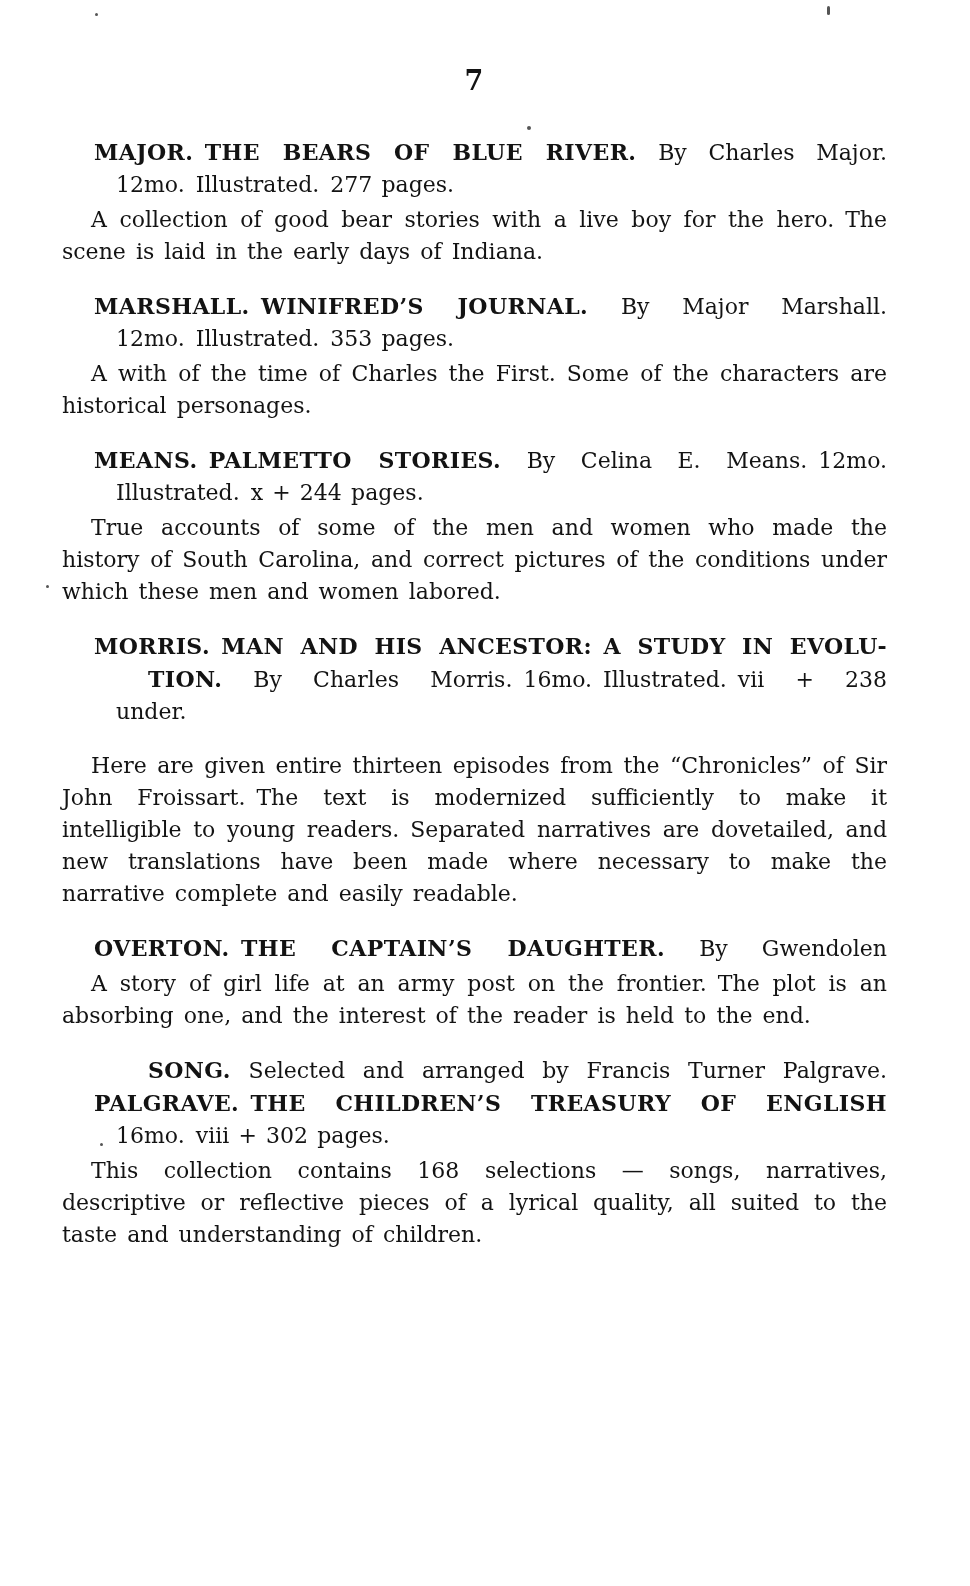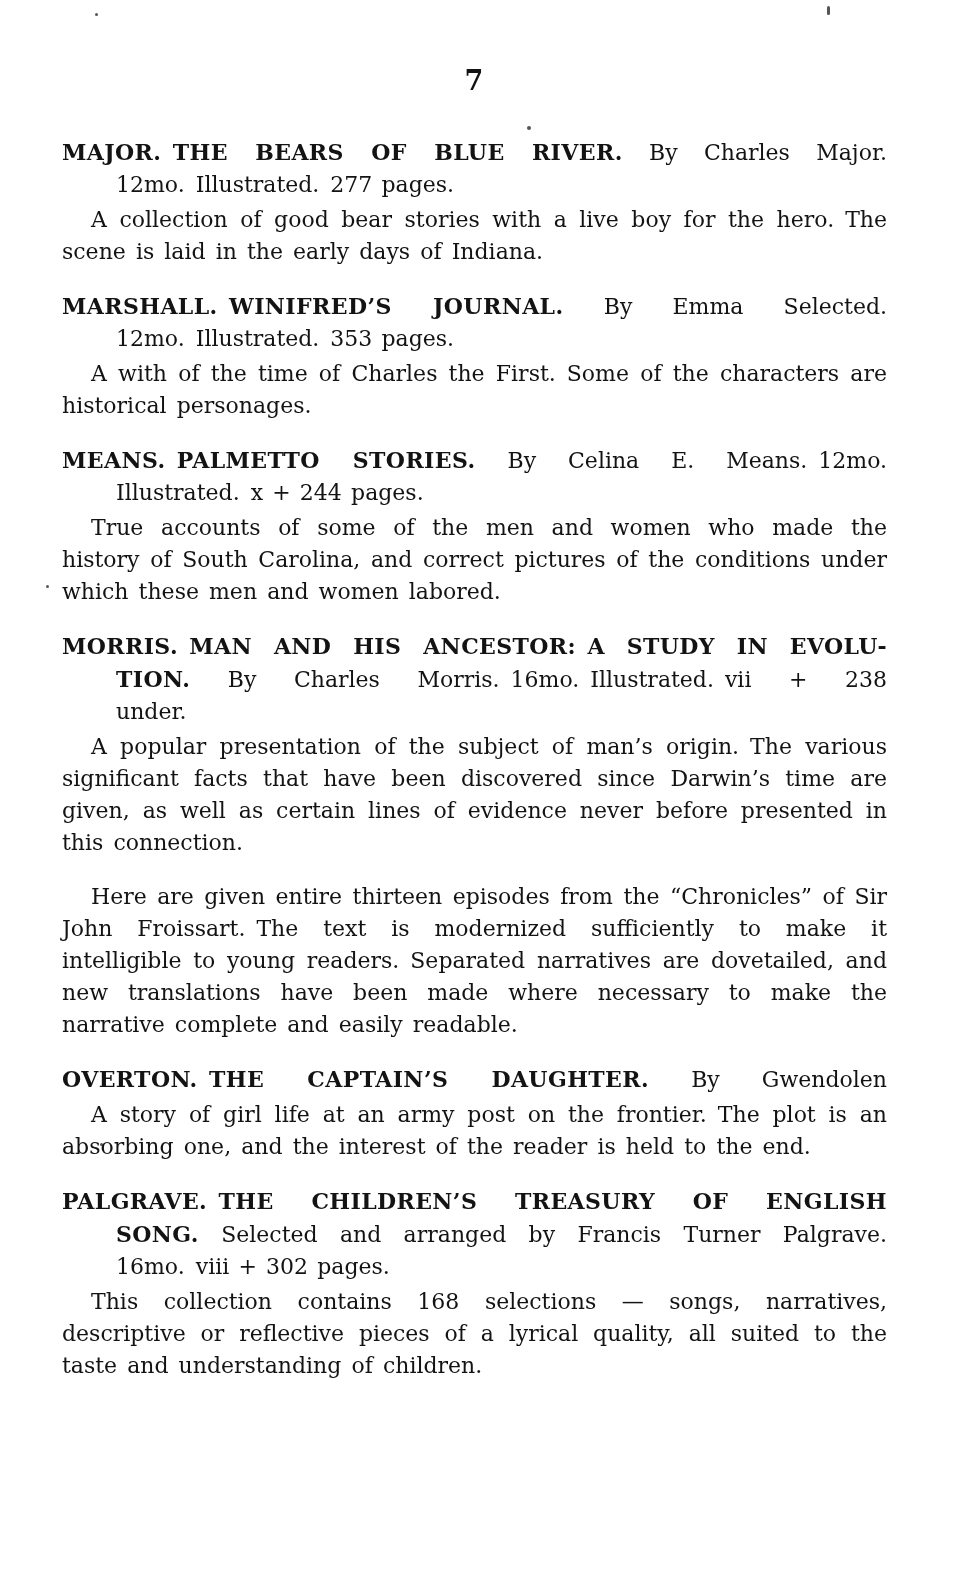--- a/index.html
+++ b/index.html
@@ -32,20 +32,21 @@
   .entries { }
   .entry { margin-top: 22px; }
   .entry:first-child { margin-top: 0; }
 
   .entry-heading { word-spacing: 0.10em; }
   .head-line { }
   .head-line.cont { padding-left: 54px; }
   .head-line.fill {
     text-align: justify;
     text-align-last: justify;
+    margin-left: 32px;
   }
   .hb {
     font-weight: bold;
     letter-spacing: 0.4px;
   }
   .hr { }
 
   .entry-description {
     margin: 3px 0 0 0;
     text-align: justify;
@@ -75,56 +76,55 @@
   <section class="entry">
     <div class="entry-heading">
           <div class="head-line fill"><span class="hb">MAJOR. THE BEARS OF BLUE RIVER.</span> <span class="hr">By Charles Major.</span></div>
           <div class="head-line cont"><span class="hr">12mo. Illustrated. 277 pages.</span></div>
         </div>
     <p class="entry-description">A collection of good bear stories with a live boy for the hero. The scene is laid in the early days of Indiana.</p>
   </section>
 
   <section class="entry">
     <div class="entry-heading">
-          <div class="head-line fill"><span class="hb">MARSHALL. WINIFRED’S JOURNAL.</span> <span class="hr">By Emma Selected.</span></div>
+          <div class="head-line fill"><span class="hb">MARSHALL. WINIFRED’S JOURNAL.</span> <span class="hr">By Major Marshall.</span></div>
           <div class="head-line cont"><span class="hr">12mo. Illustrated. 353 pages.</span></div>
         </div>
     <p class="entry-description">A with of the time of Charles the First. Some of the characters are historical personages.</p>
   </section>
 
   <section class="entry">
     <div class="entry-heading">
           <div class="head-line fill"><span class="hb">MEANS. PALMETTO STORIES.</span> <span class="hr">By Celina E. Means. 12mo.</span></div>
           <div class="head-line cont"><span class="hr">Illustrated. x + 244 pages.</span></div>
         </div>
     <p class="entry-description">True accounts of some of the men and women who made the history of South Carolina, and correct pictures of the conditions under which these men and women labored.</p>
   </section>
 
   <section class="entry">
     <div class="entry-heading">
           <div class="head-line fill"><span class="hb">MORRIS. MAN AND HIS ANCESTOR: A STUDY IN EVOLU-</span></div>
           <div class="head-line cont fill"><span class="hb">TION.</span> <span class="hr">By Charles Morris. 16mo. Illustrated. vii + 238</span></div>
           <div class="head-line cont"><span class="hr">under.</span></div>
         </div>
-    <p class="entry-description">A popular presentation of the subject of man’s origin. The various significant facts that have been discovered since Darwin’s time are given, as well as certain lines of evidence never before presented in this connection.</p>
   </section>
 
   <section class="entry">
     <p class="entry-description">Here are given entire thirteen episodes from the “Chronicles” of Sir John Froissart. The text is modernized sufficiently to make it intelligible to young readers. Separated narratives are dovetailed, and new translations have been made where necessary to make the narrative complete and easily readable.</p>
   </section>
 
   <section class="entry">
     <div class="entry-heading">
           <div class="head-line fill"><span class="hb">OVERTON. THE CAPTAIN’S DAUGHTER.</span> <span class="hr">By Gwendolen</span></div>
         </div>
     <p class="entry-description">A story of girl life at an army post on the frontier. The plot is an absorbing one, and the interest of the reader is held to the end.</p>
   </section>
 
   <section class="entry">
     <div class="entry-heading">
+          <div class="head-line cont fill"><span class="hb">SONG.</span> <span class="hr">Selected and arranged by Francis Turner Palgrave.</span></div>
           <div class="head-line fill"><span class="hb">PALGRAVE. THE CHILDREN’S TREASURY OF ENGLISH</span></div>
-          <div class="head-line cont fill"><span class="hb">SONG.</span> <span class="hr">Selected and arranged by Francis Turner Palgrave.</span></div>
           <div class="head-line cont"><span class="hr">16mo. viii + 302 pages.</span></div>
         </div>
     <p class="entry-description">This collection contains 168 selections — songs, narratives, descriptive or reflective pieces of a lyrical quality, all suited to the taste and understanding of children.</p>
   </section>
 </div>
 </main>
 
 </body></html>

